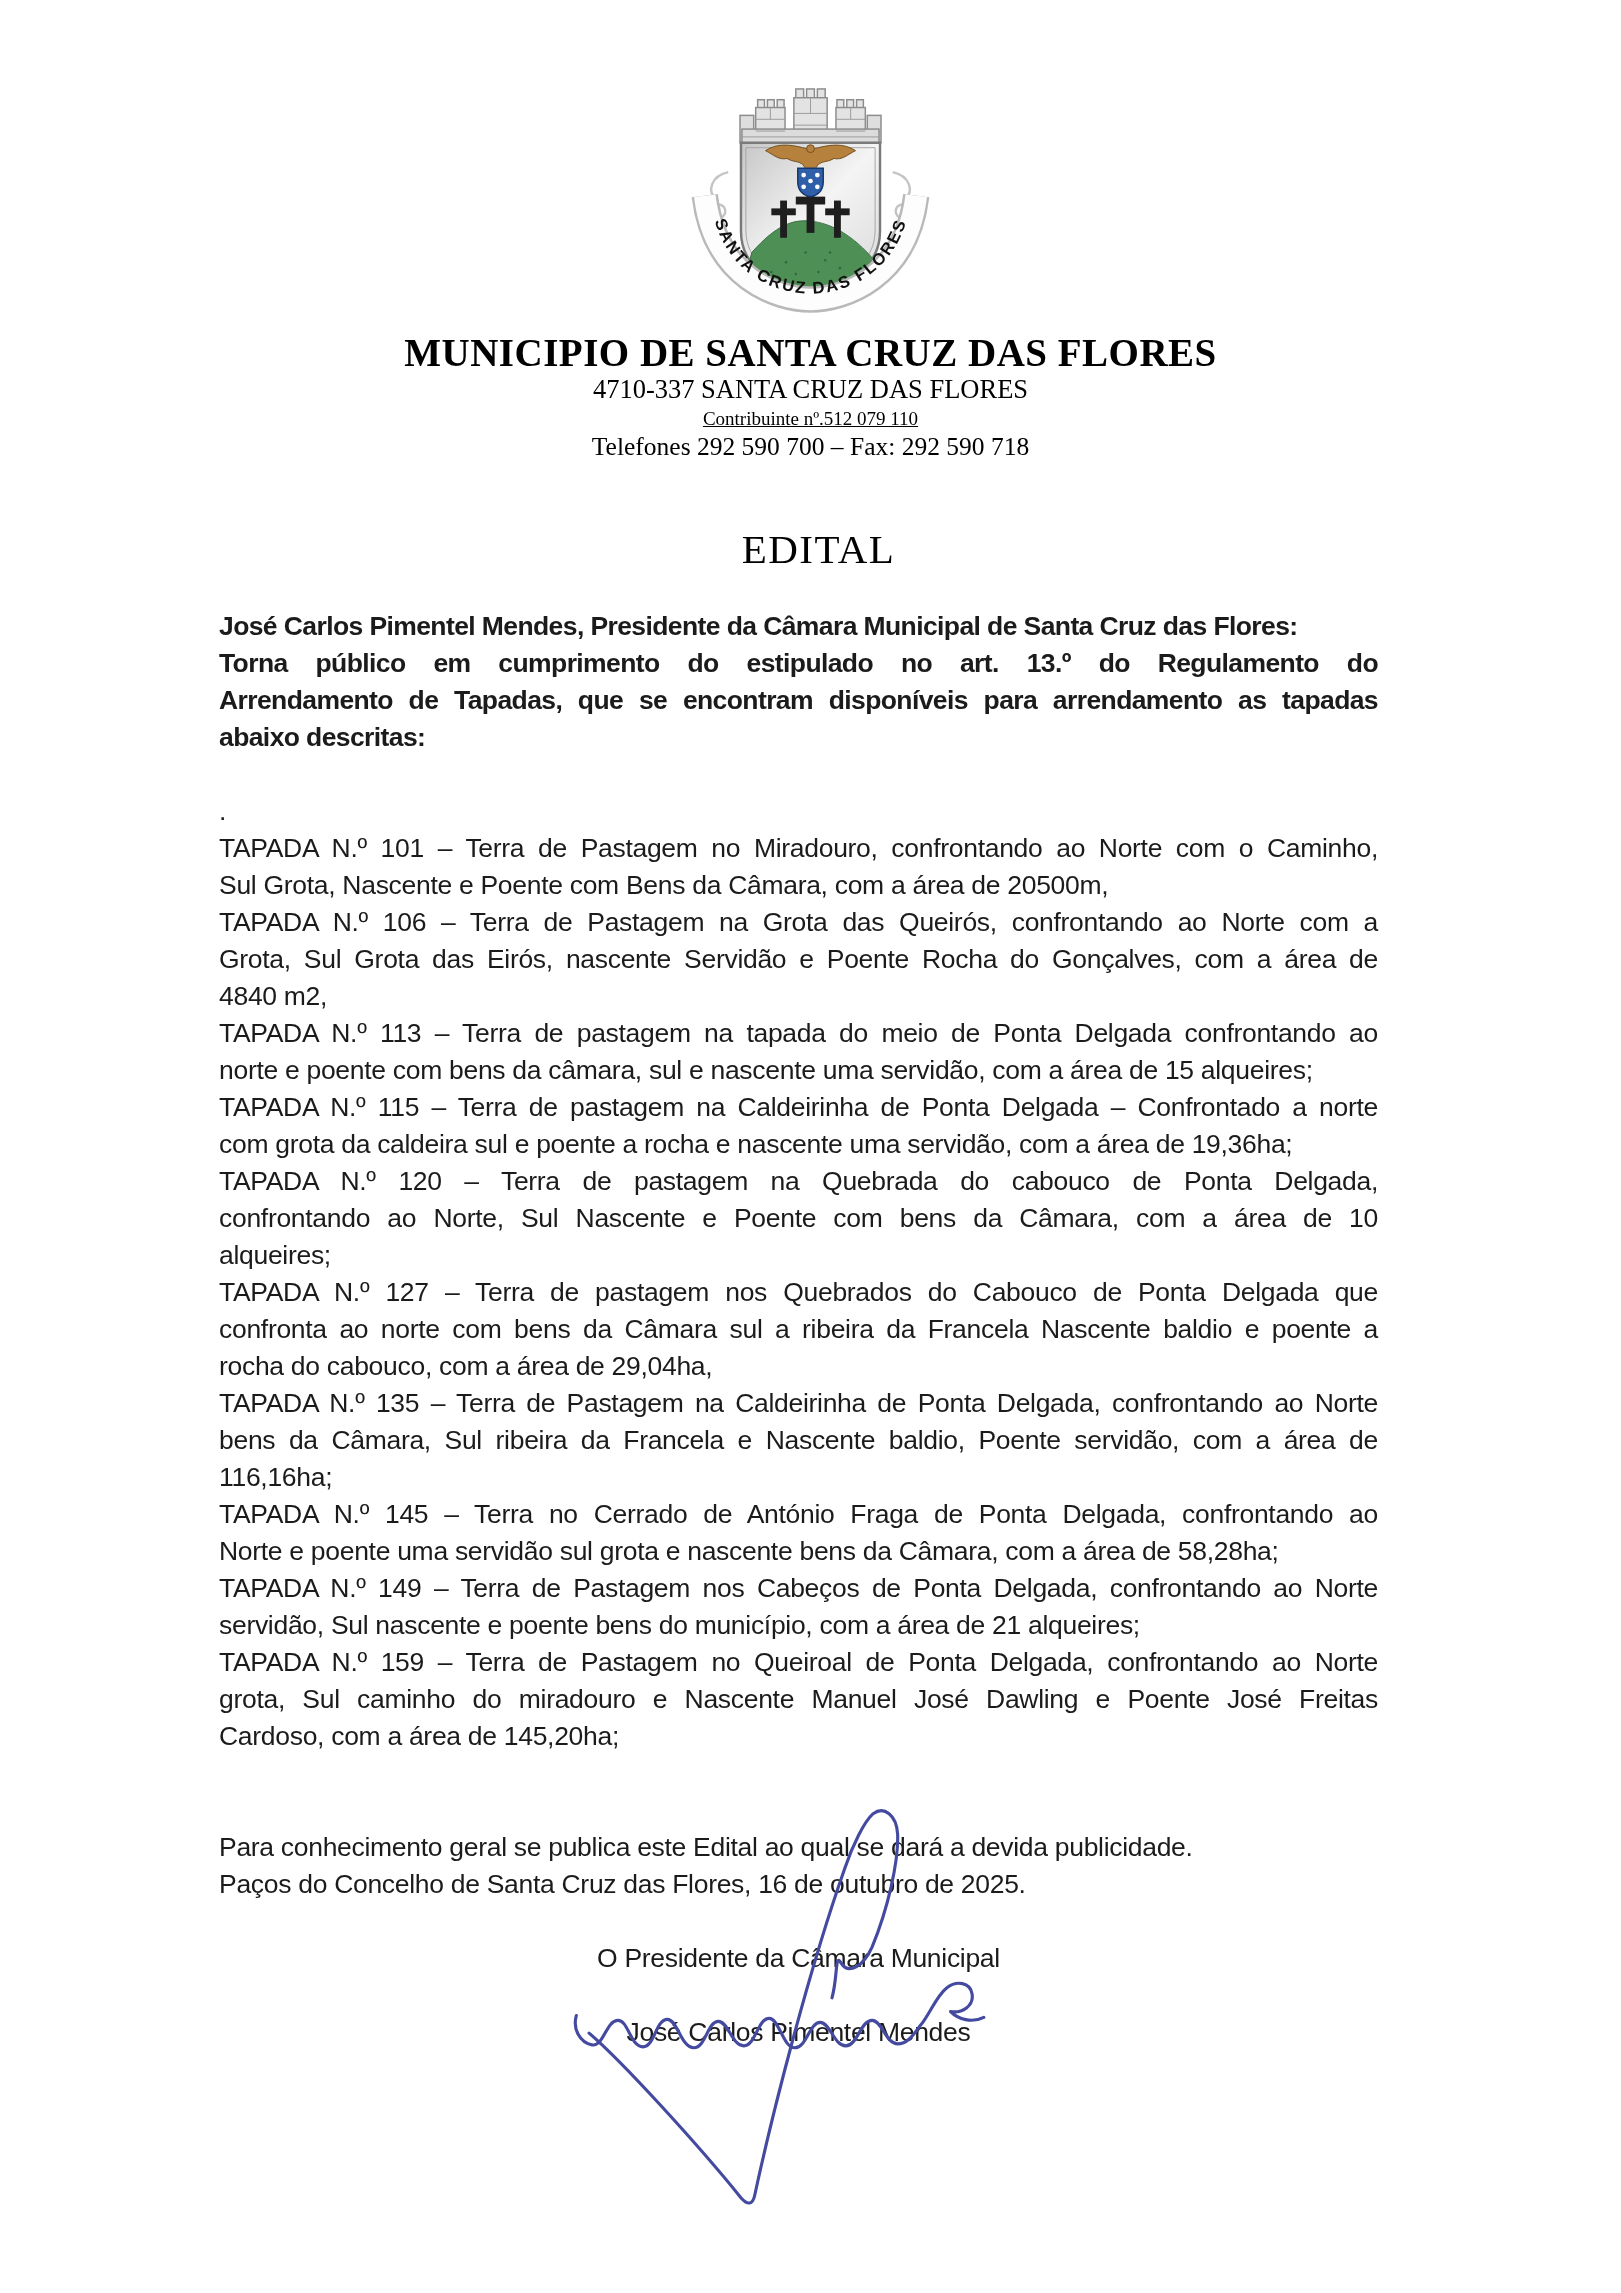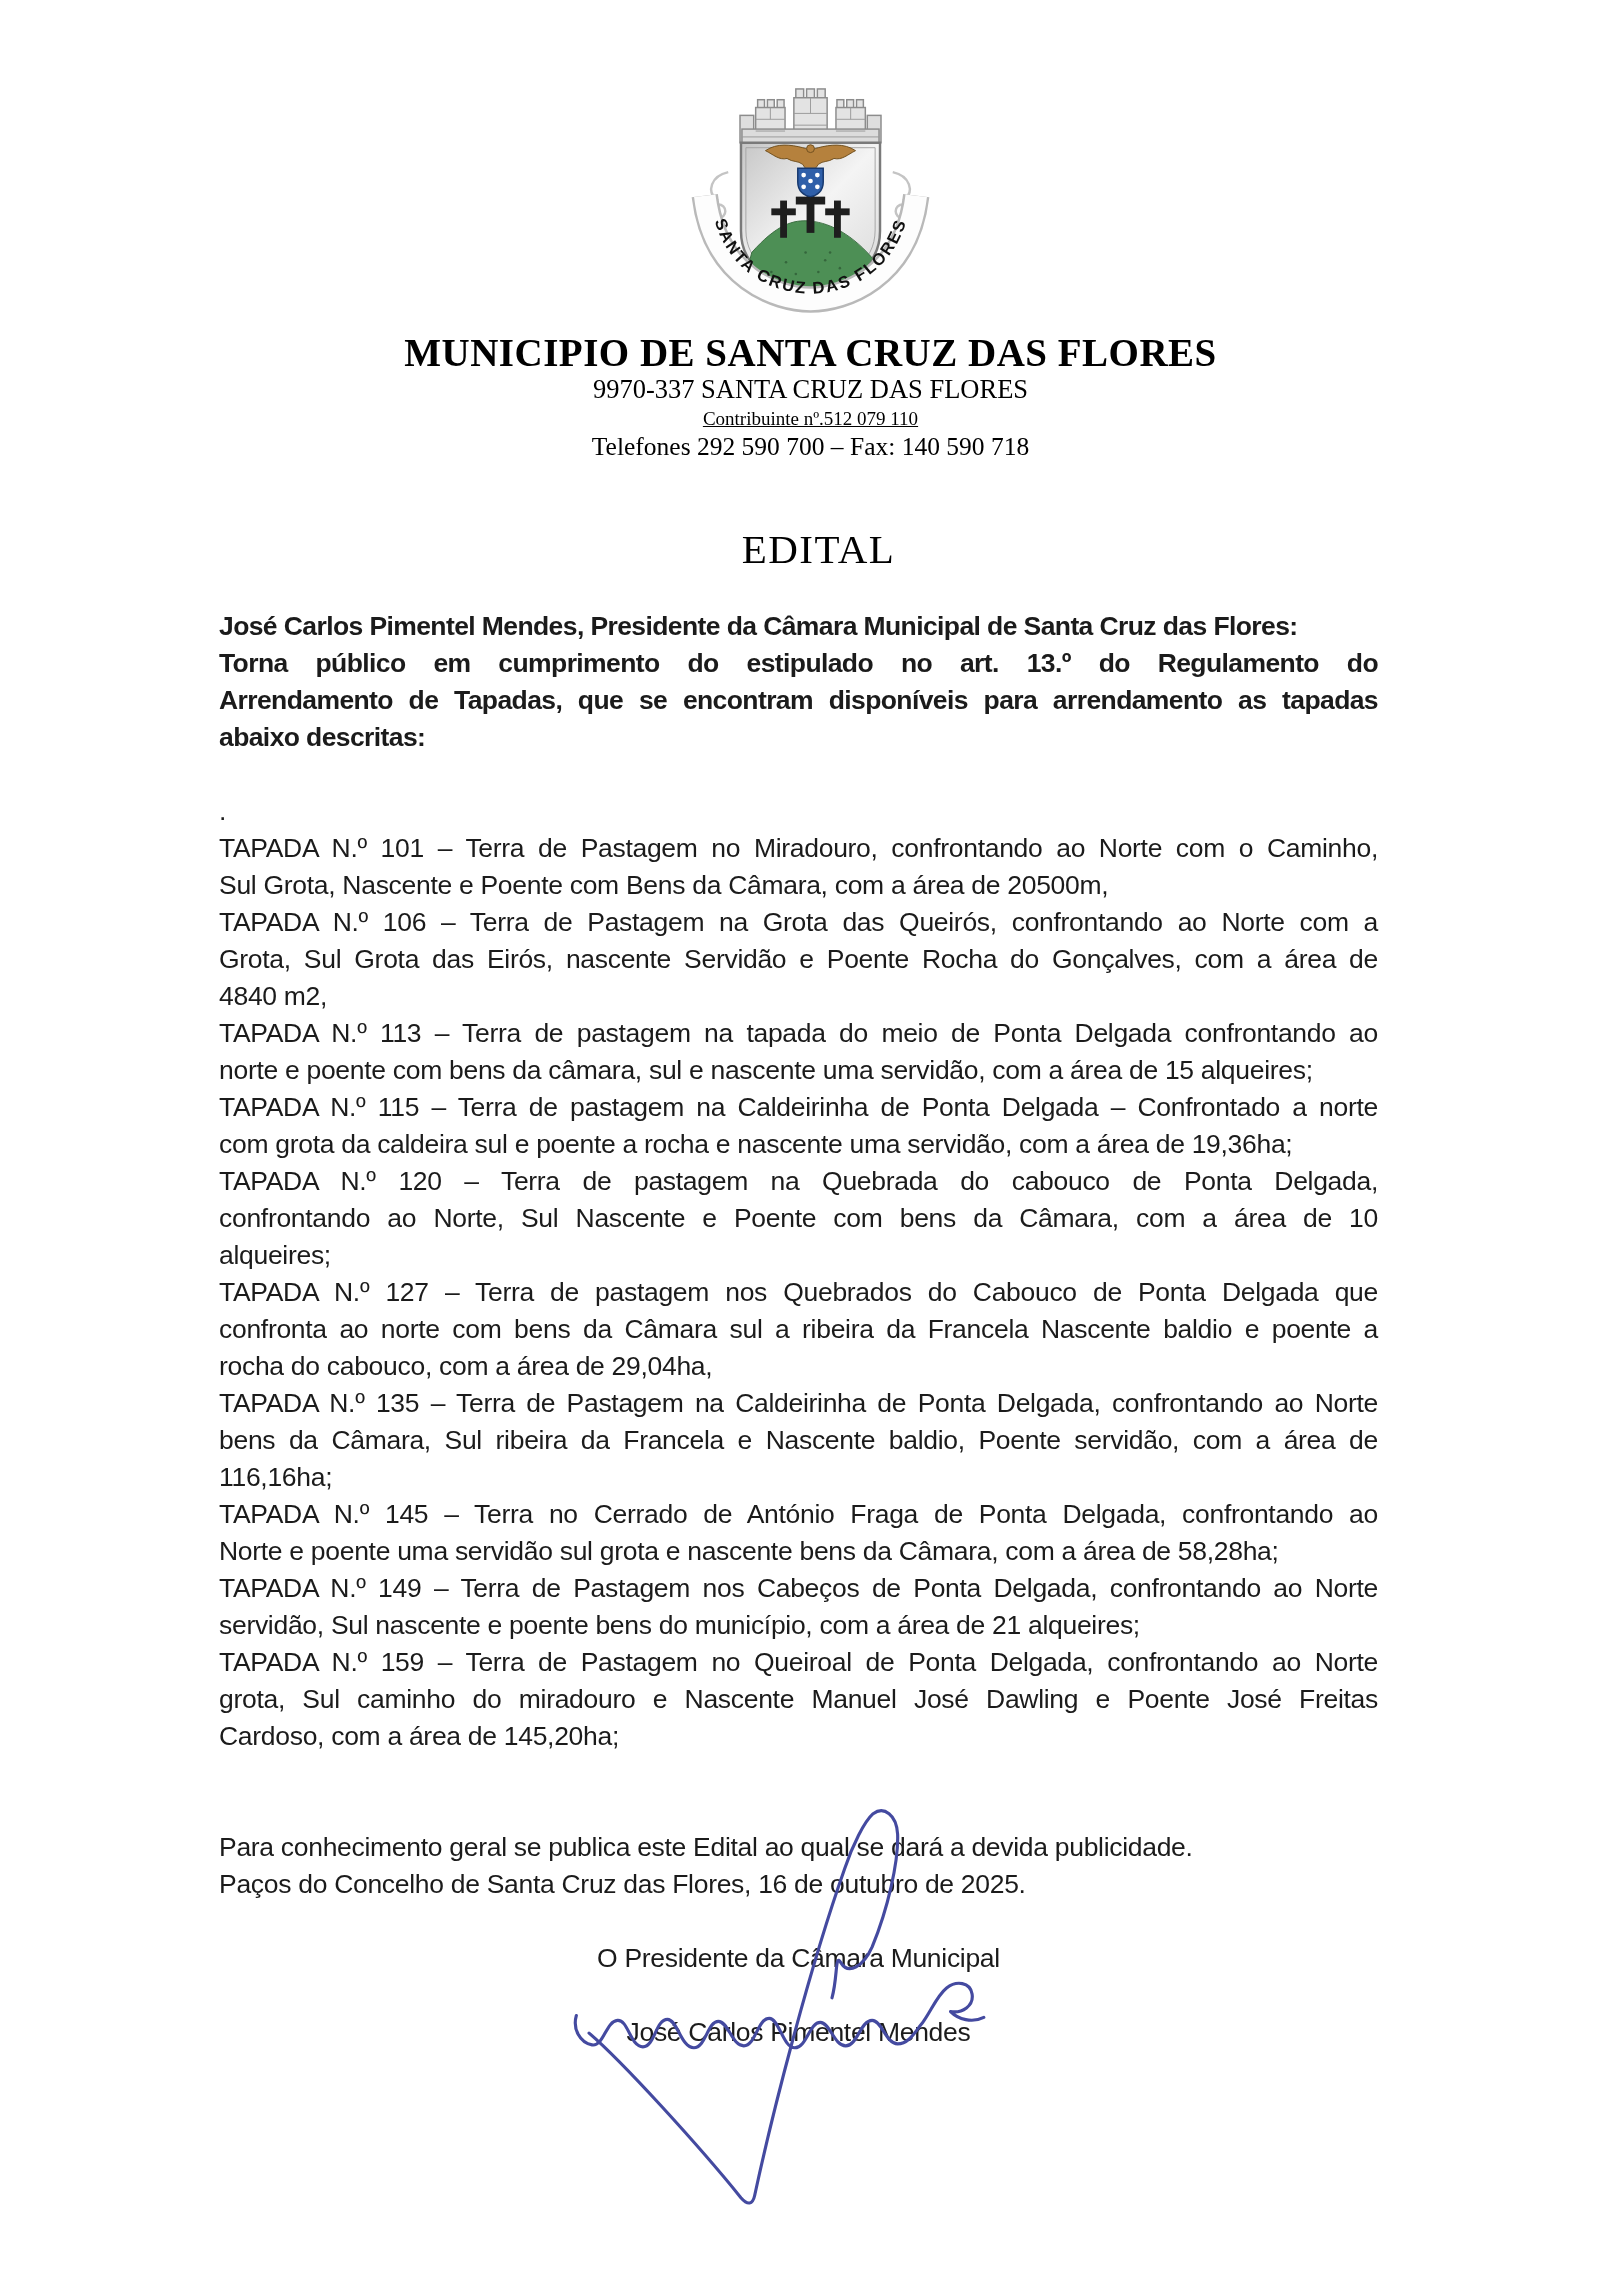--- a/index.html
+++ b/index.html
@@ -140,23 +140,23 @@
       <path d="M22,112 C32,196 96,218 130,218 C164,218 228,196 238,112" fill="none" stroke="#fdfdfd" stroke-width="22"></path>
       <path id="bannerTextPath" d="M26,108 C36,196 98,212 130,212 C162,212 224,196 234,108" fill="none"></path>
       <text font-family="Liberation Sans, sans-serif" font-size="17" font-weight="bold" letter-spacing="2" fill="#111">
         <textPath href="#bannerTextPath" startOffset="50%" text-anchor="middle">SANTA CRUZ DAS FLORES</textPath>
       </text>
     </g>
   </svg>
 
   <div class="header">
     <div class="h1">MUNICIPIO DE SANTA CRUZ DAS FLORES</div>
-    <div class="h3">9970-337 SANTA CRUZ DAS FLORES</div>
+    <div class="h3">4710-337 SANTA CRUZ DAS FLORES</div>
     <div class="h4">Contribuinte nº.512 079 110</div>
-    <div class="h5">Telefones 292 590 700 – Fax: 140 590 718</div>
+    <div class="h5">Telefones 292 590 700 – Fax: 292 590 718</div>
   </div>
 
   <div class="edital">EDITAL</div>
 
   <div class="content">
     <div data-repeat="intro_lines">
       
     <div class="line intro">José Carlos Pimentel Mendes, Presidente da Câmara Municipal de Santa Cruz das Flores:</div><div class="line intro jl">Torna público em cumprimento do estipulado no art. 13.º do Regulamento do</div><div class="line intro jl">Arrendamento de Tapadas, que se encontram disponíveis para arrendamento as tapadas</div><div class="line intro">abaixo descritas:</div></div>
     <div class="blank"></div>
     <div class="line">.</div>

